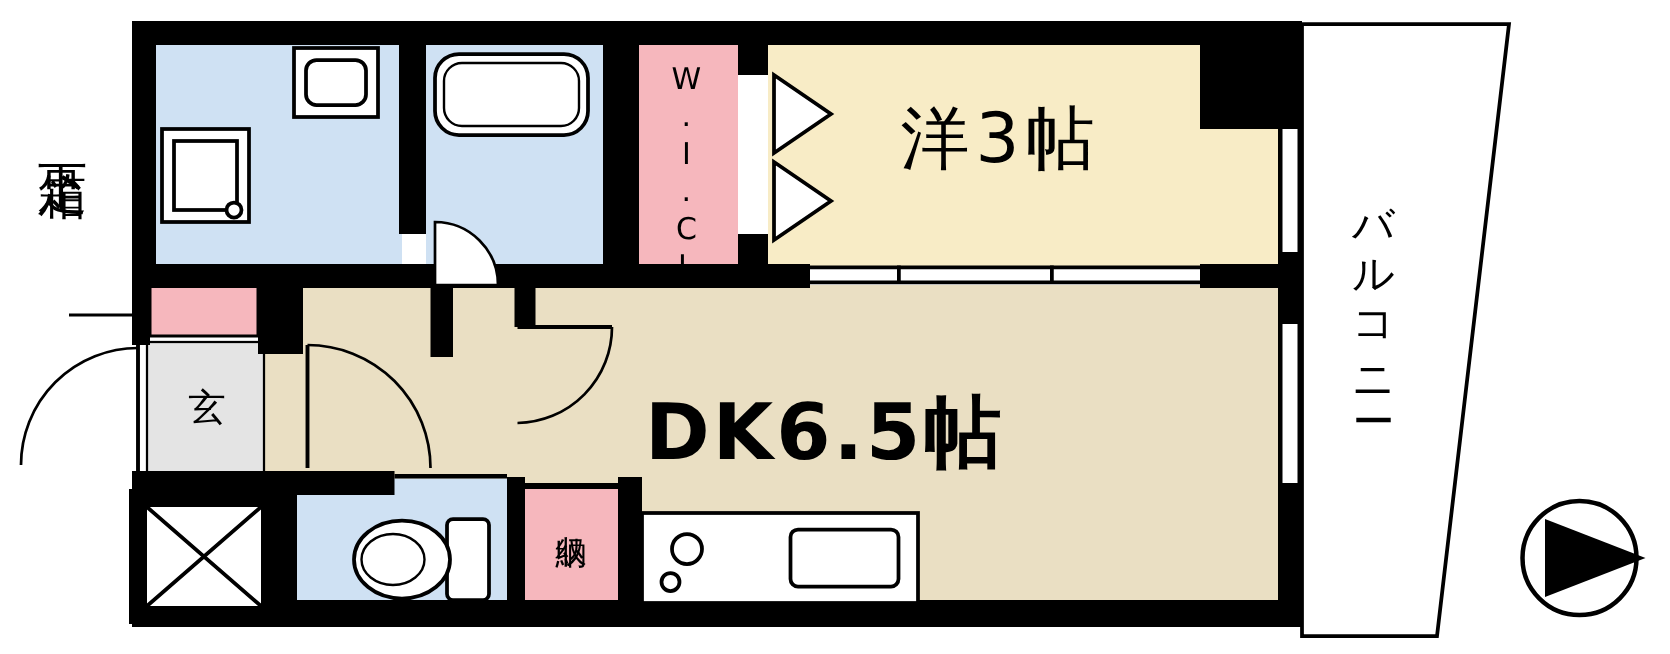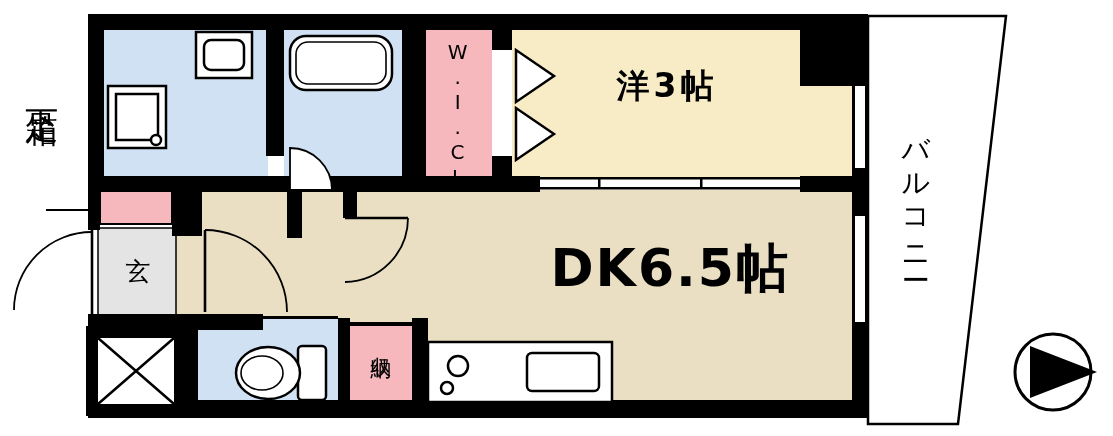--- a/index.html
+++ b/index.html
@@ -14,23 +14,23 @@
   .gray{fill:var(--room-gray,#e4e4e4);}
   .fx{fill:#fff;stroke:#000;stroke-width:2.5;}
   .fx-thin{fill:none;stroke:#000;stroke-width:1.6;}
   .doorarc{fill:none;stroke:#000;stroke-width:1.8;}
   .doorleaf{stroke:#000;stroke-width:2.6;}
   .lbl{position:absolute;color:#000;line-height:1.08;white-space:nowrap;}
   .v{writing-mode:vertical-rl;text-orientation:mixed;}
   .vu{writing-mode:vertical-rl;text-orientation:upright;}
   .lbl-shoe{left:24px;top:84px;font-size:33px;letter-spacing:3px;}
   .lbl-wic{left:446px;top:40px;font-size:20px;letter-spacing:1px;font-weight:500;}
-  .lbl-yo{left:512px;top:68px;width:310px;text-align:center;font-size:33px;font-weight:700;letter-spacing:4px;}
+  .lbl-yo{left:512px;top:68px;width:310px;text-align:center;font-size:46px;font-weight:400;letter-spacing:4px;}
   .lbl-balcony{left:900px;top:118px;font-size:28px;letter-spacing:5px;}
-  .lbl-dk{left:430px;top:240px;width:360px;text-align:right;font-size:52px;font-weight:600;letter-spacing:2px;}
+  .lbl-dk{left:430px;top:261px;width:360px;text-align:left;font-size:52px;font-weight:600;letter-spacing:2px;}
   .lbl-gen{left:122px;top:258px;width:32px;text-align:center;font-size:25px;}
   .lbl-storage{left:369px;top:340px;font-size:21px;letter-spacing:2px;}
 </style>
 </head>
 <body>
 
 <div id="stage">
 
   <svg id="plan-svg" width="1113" height="436" viewBox="0 0 1113 436">
 

